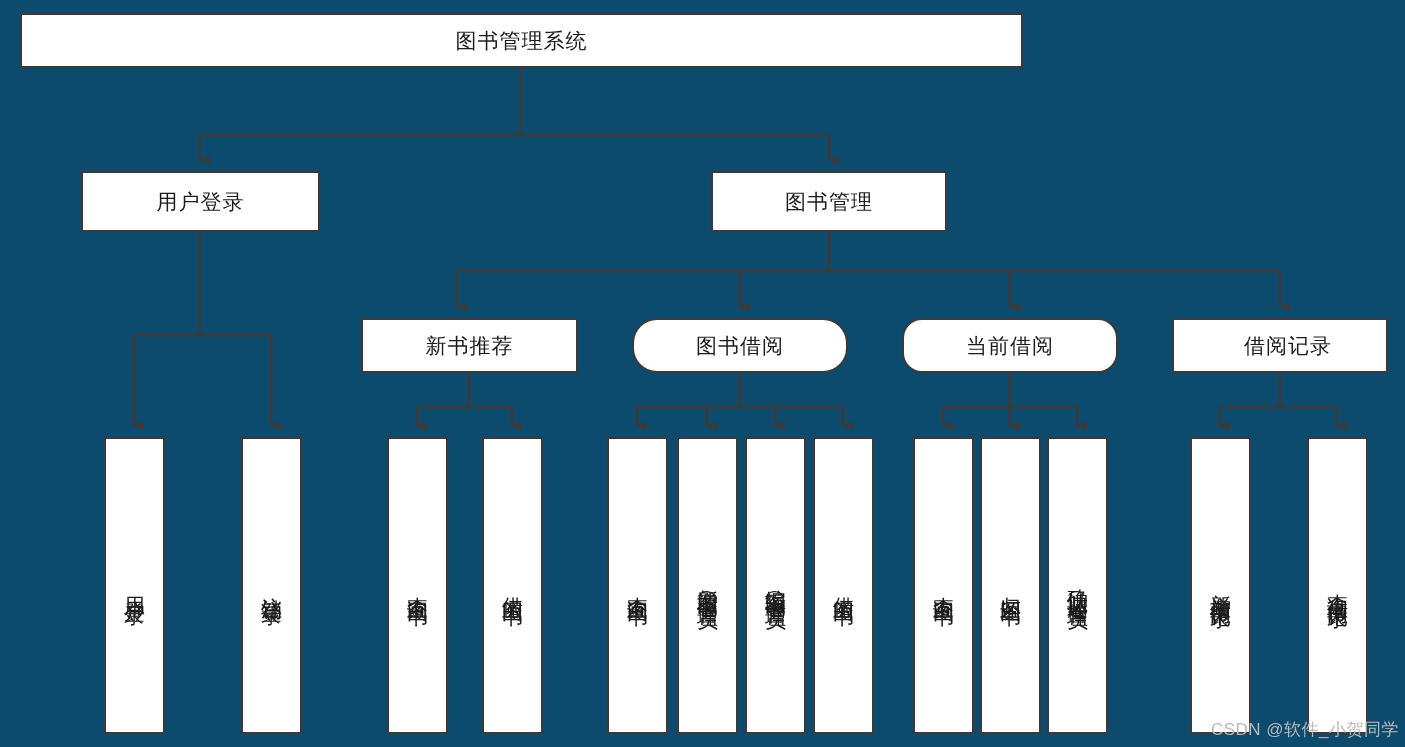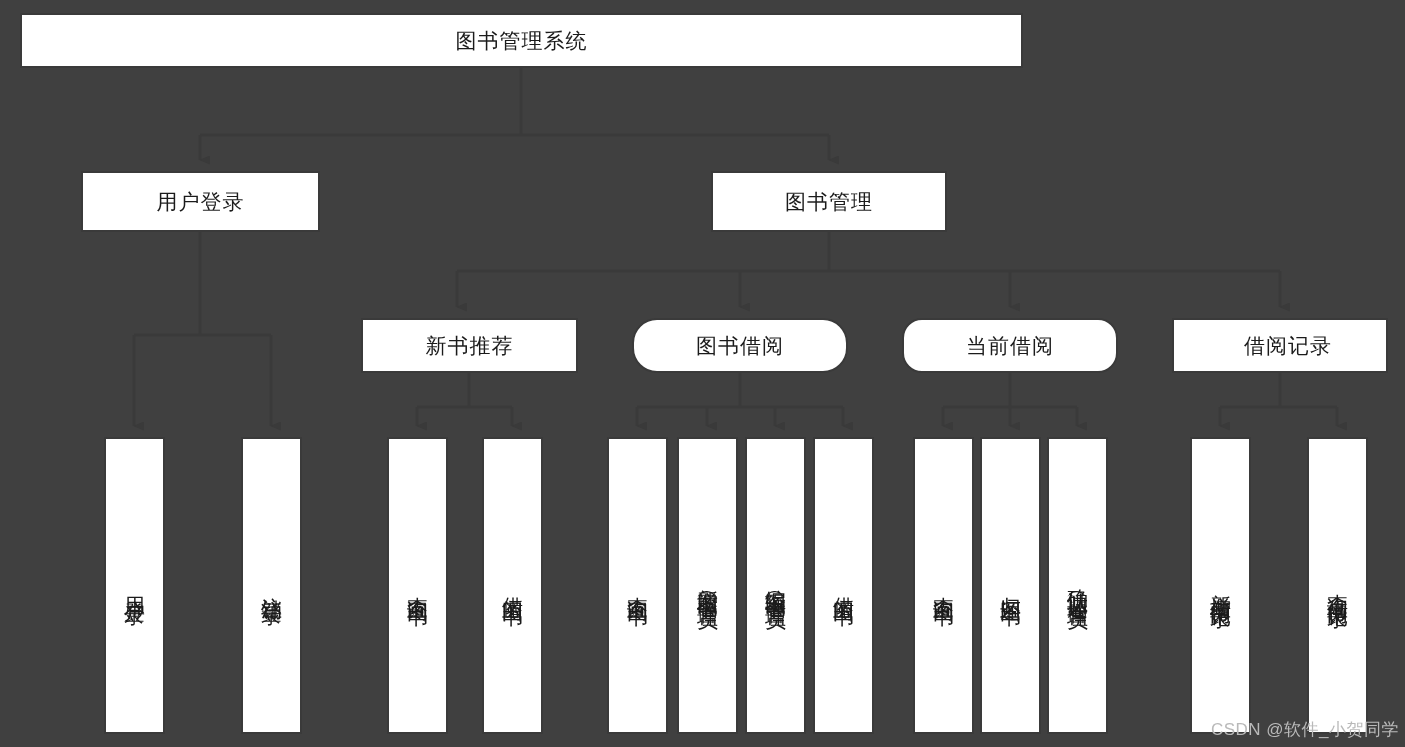--- a/index.html
+++ b/index.html
@@ -7,21 +7,21 @@
     padding: 0;
     background: #ffffff;
   }
   body {
     font-family: "Liberation Sans", "DejaVu Sans", sans-serif;
   }
   #canvas {
     position: relative;
     width: 1405px;
     height: 747px;
-    background: #404040;
+    background: #0c4a6e;
     overflow: hidden;
   }
   svg#edges {
     position: absolute;
     left: 0;
     top: 0;
     width: 1405px;
     height: 747px;
     pointer-events: none;
   }

